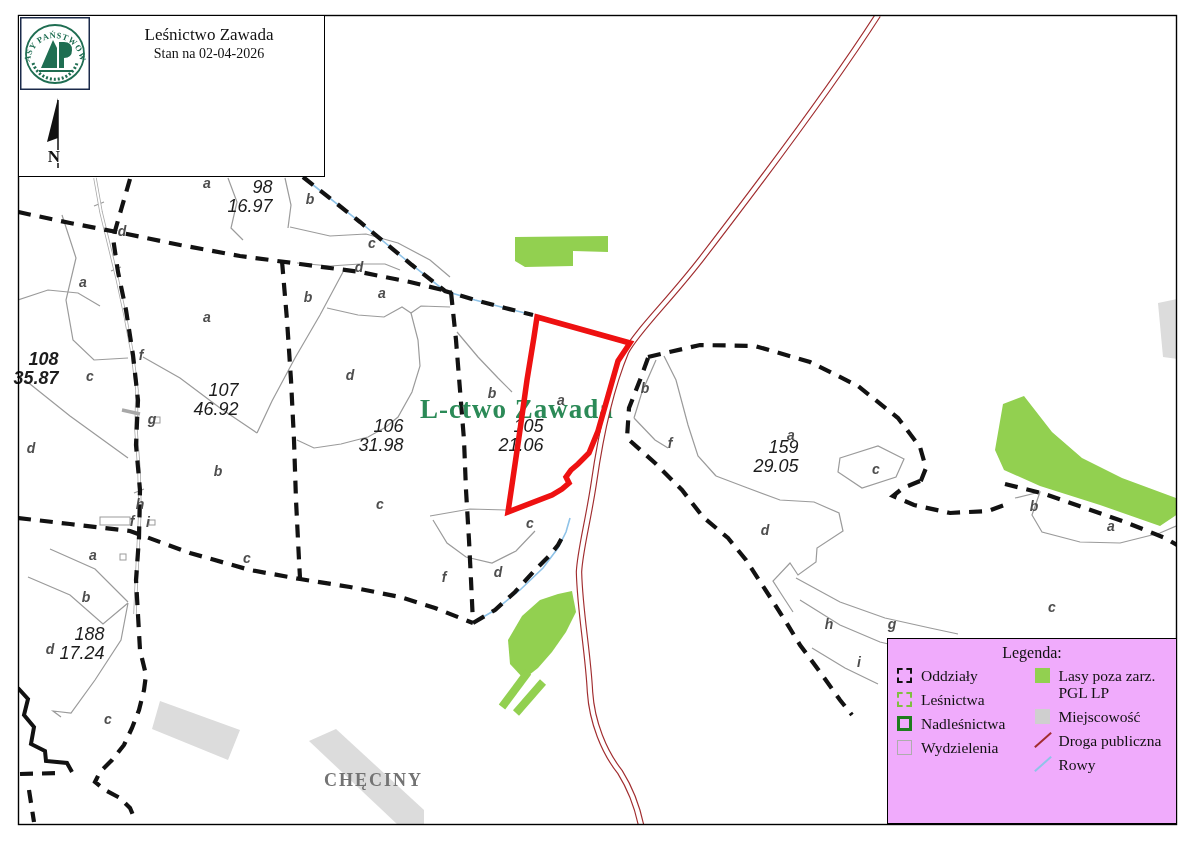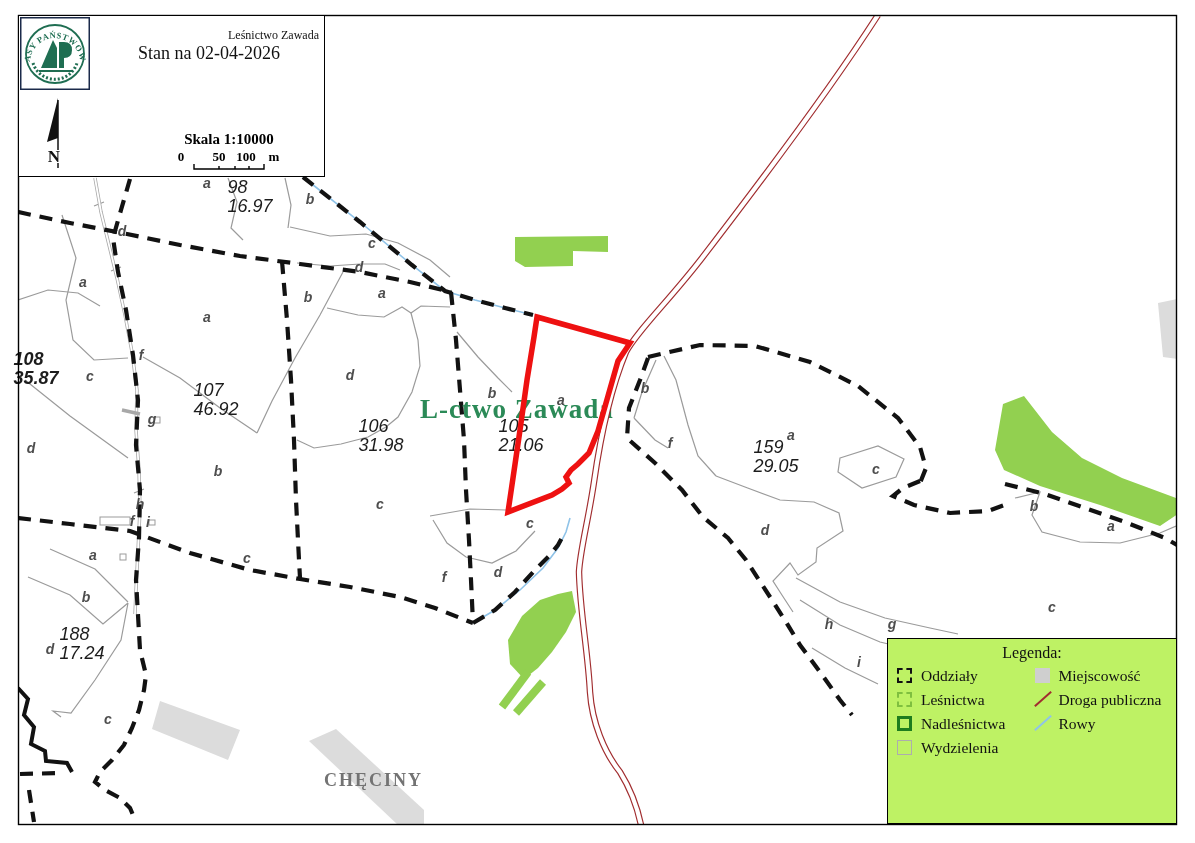--- a/index.html
+++ b/index.html
@@ -20,54 +20,54 @@
   .roadcase{fill:none;stroke:var(--c-road,#a12d2f);stroke-width:6.5;}
   .roadcore{fill:none;stroke:#fff;stroke-width:4.2;}
   .troadcase{fill:none;stroke:#a8a8a8;stroke-width:3.4;}
   .troadcore{fill:none;stroke:#fff;stroke-width:1.8;}
   .redline{fill:none;stroke:var(--c-red,#ee1111);stroke-width:5.5;stroke-linejoin:miter;}
   .frame{fill:none;stroke:#000;stroke-width:1.4;}
   
   #labels{position:absolute;left:0;top:0;width:100%;height:100%;pointer-events:none;}
   .letter{position:absolute;transform:translate(-50%,-50%);font-style:italic;font-weight:600;
           font-size:14px;color:#4d4d4d;}
-  .comp{position:absolute;transform:translate(-50%,-50%);text-align:left;font-style:italic;
+  .comp{position:absolute;transform:translate(-50%,-50%);text-align:right;font-style:italic;
         font-size:18px;line-height:19px;color:#1c1c1c;white-space:nowrap;}
   .forest-label{position:absolute;left:420px;top:394px;font-family:"Liberation Serif",serif;
         font-weight:bold;font-size:27px;letter-spacing:1px;color:var(--c-forest_text,#2b8a57);}
   .town-label{position:absolute;left:324px;top:770px;font-family:"Liberation Serif",serif;
         font-weight:600;font-size:18px;letter-spacing:2px;color:#737373;}
   
   #titlebox{position:absolute;left:18px;top:15px;width:307px;height:162px;background:#fff;
         border:1.4px solid #000;box-sizing:border-box;}
   #logo{position:absolute;left:1px;top:1px;width:70px;height:73px;}
   .logo-box{fill:#fff;stroke:#1b2a4a;stroke-width:1.5;}
   .logo-ring{fill:#fff;stroke:var(--c-logo_green,#1f6e52);stroke-width:1.8;}
   .logo-arc-text{font-family:"Liberation Serif",serif;font-size:8.5px;font-weight:bold;
         fill:var(--c-logo_green,#1f6e52);letter-spacing:0.5px;}
   .logo-mark{fill:var(--c-logo_green,#1f6e52);}
   .logo-laurel{fill:none;stroke:var(--c-logo_green,#1f6e52);stroke-width:3;stroke-dasharray:2 2;}
   .title-block{position:absolute;left:80px;right:5px;top:9px;text-align:center;
         font-family:"Liberation Serif",serif;color:#111;}
   .t-l1{font-size:19px;line-height:23px;}
   .t-l2{font-size:18px;line-height:22px;}
-  .t-l3{font-size:12px;line-height:20px;text-align:right;}
-  .t-l4{font-size:18px;line-height:17px;}
+  .t-l3{font-size:17px;line-height:20px;}
+  .t-l4{font-size:14px;line-height:17px;}
   #north{position:absolute;left:19px;top:80px;width:40px;height:80px;}
   .north-line{stroke:#111;stroke-width:1.5;}
   .north-tri{fill:#111;}
   .north-n{font-family:"Liberation Serif",serif;font-size:17px;font-weight:bold;fill:#111;
         paint-order:stroke;stroke:#fff;stroke-width:2px;text-anchor:middle;}
   #scaleblock{position:absolute;left:120px;top:115px;width:180px;text-align:center;
         font-family:"Liberation Serif",serif;color:#000;}
   .scale-label{font-weight:bold;font-size:15px;}
   .scale-num{font-family:"Liberation Serif",serif;font-size:13px;font-weight:bold;fill:#000;}
   .scale-bracket{fill:none;stroke:#000;stroke-width:1.4;}
   
-  #legend{position:absolute;left:887px;top:638px;width:290px;height:186px;background:#bef264;
+  #legend{position:absolute;left:887px;top:638px;width:290px;height:186px;background:#f0abfc;
         border:1.4px solid #000;box-sizing:border-box;font-family:"Liberation Serif",serif;}
   .legend-title{text-align:center;font-size:16px;margin-top:5px;color:#111;}
   .leg-cols{position:absolute;left:9px;right:4px;top:28px;bottom:2px;display:flex;}
   .leg-col{flex:1;display:flex;flex-direction:column;gap:7px;}
   .leg-item{display:flex;gap:9px;align-items:flex-start;font-size:15.5px;line-height:17px;color:#111;}
   .swatch{width:15px;height:15px;flex-shrink:0;margin-top:1px;box-sizing:border-box;position:relative;}
   .sw-oddzialy{border:2.5px dashed #121212;}
   .sw-lesnictwa{border:2px dashed var(--c-lesnictwa_green,#7fbf3f);}
   .sw-nadlesnictwa{border:3px solid var(--c-nadlesnictwa_green,#1e7d1e);}
   .sw-powierzchnia{border:3px solid var(--c-red,#ee1111);}
@@ -268,30 +268,20 @@
     </svg>
     <div class="title-block">
       <div class="t-l3">Leśnictwo Zawada</div>
       <div class="t-l4">Stan na 02-04-2026</div>
     </div>
     <svg id="north" viewBox="0 0 40 80">
       <line class="north-line" x1="20" y1="4" x2="20" y2="72"></line>
       <polygon class="north-tri" points="20,2 20,42 9,46"></polygon>
       <text class="north-n" x="16" y="66">N</text>
     </svg>
-    <div id="scaleblock">
-      <div class="scale-label">Skala 1:10000</div>
-      <svg width="180" height="26" viewBox="0 0 180 26">
-        <text class="scale-num" x="42" y="13" text-anchor="middle">0</text>
-        <text class="scale-num" x="80" y="13" text-anchor="middle">50</text>
-        <text class="scale-num" x="107" y="13" text-anchor="middle">100</text>
-        <text class="scale-num" x="135" y="13" text-anchor="middle">m</text>
-        <path class="scale-bracket" d="M55,16 L55,21 L125,21 L125,16 M80,18 L80,21 M96,18 L96,21 M110,18 L110,21"></path>
-      </svg>
-    </div>
   </div>
 
   <div id="legend">
     <div class="legend-title">Legenda:</div>
     <div class="leg-cols">
       <div class="leg-col" id="leg-left">
           <div class="leg-item">
             <span class="swatch sw-oddzialy"></span>
             <span>Oddziały</span>
           </div>
@@ -303,20 +293,24 @@
             <span class="swatch sw-nadlesnictwa"></span>
             <span>Nadleśnictwa</span>
           </div>
           <div class="leg-item">
             <span class="swatch sw-wydzielenia"></span>
             <span>Wydzielenia</span>
           </div>
         </div>
       <div class="leg-col" id="leg-right">
           <div class="leg-item">
+            <span class="swatch sw-lasy"></span>
+            <span>Lasy poza zarz. PGL LP</span>
+          </div>
+          <div class="leg-item">
             <span class="swatch sw-miejscowosc"></span>
             <span>Miejscowość</span>
           </div>
           <div class="leg-item">
             <span class="swatch sw-droga"></span>
             <span>Droga publiczna</span>
           </div>
           <div class="leg-item">
             <span class="swatch sw-rowy"></span>
             <span>Rowy</span>

